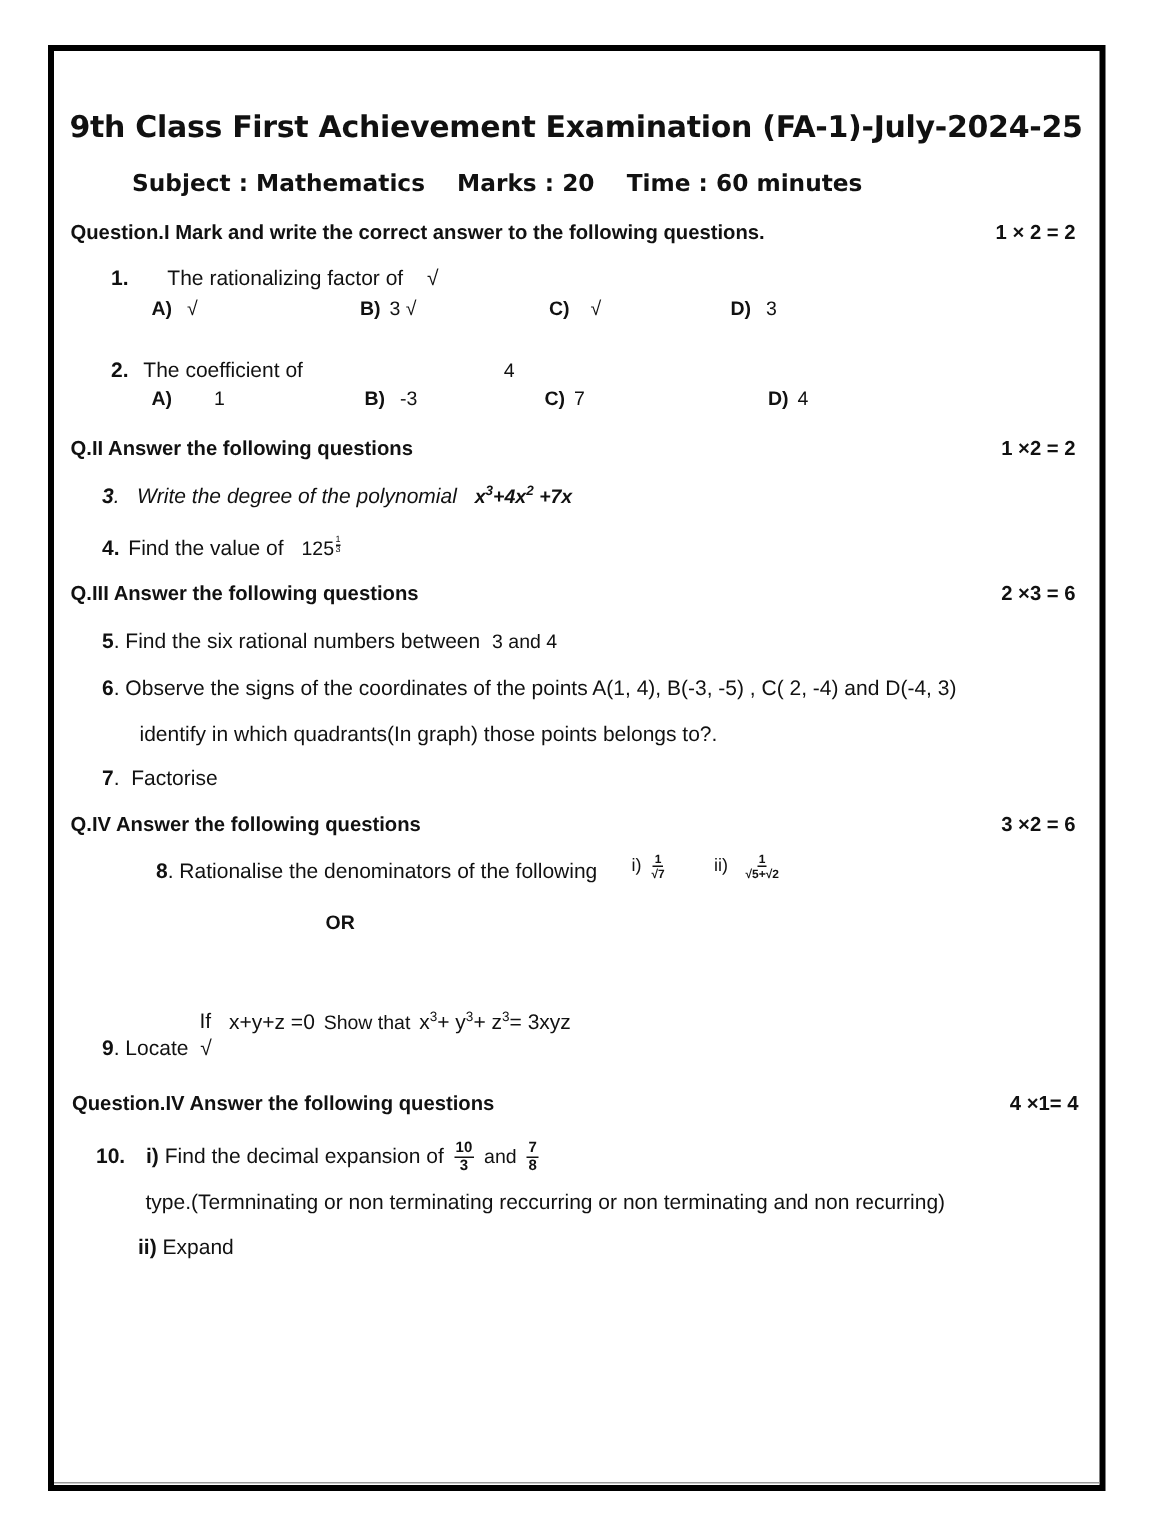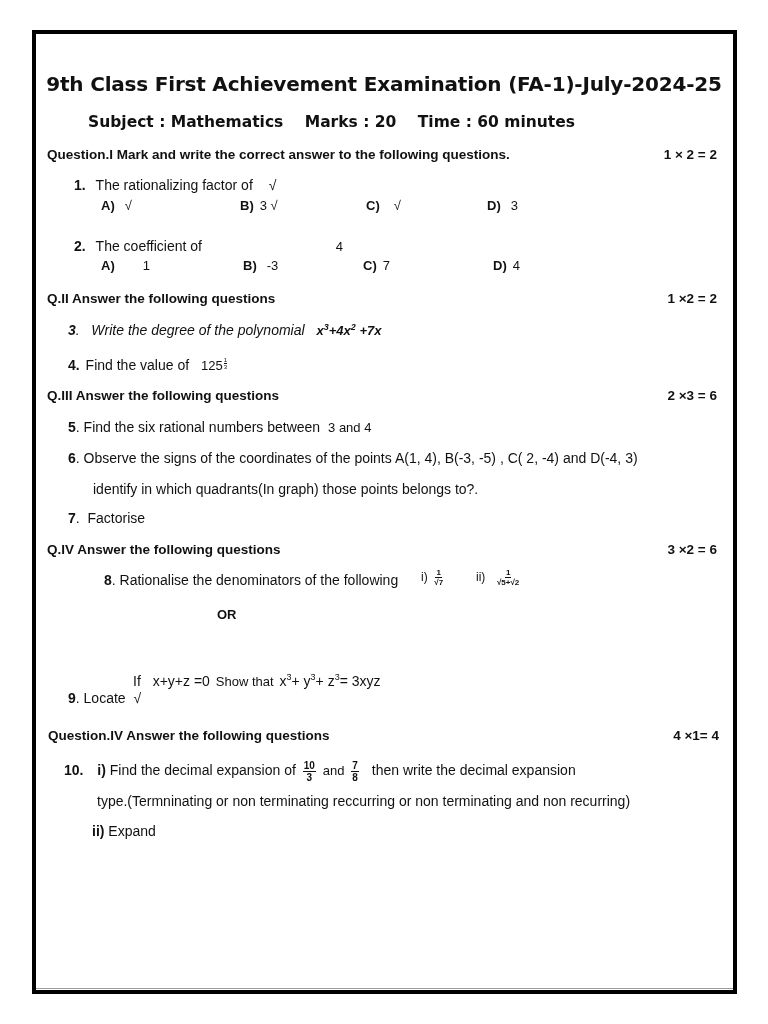--- a/index.html
+++ b/index.html
@@ -37,37 +37,37 @@
   <span>Subject : Mathematics</span>
   <span>Marks : 20</span>
   <span>Time : 60 minutes</span>
 </div>
 
 <div class="abs sec" style="left:47px; top:147px;">Question.I Mark and write the correct answer to the following questions.</div>
 <div class="abs marks" style="right:51px; top:147px;">1 × 2 = 2</div>
 
 <div class="abs q" style="left:74px; top:177px;">
   <span class="qn">1.</span>
-  <span style="margin-left:6px;">The rationalizing factor of</span>
+  <span style="margin-left:22px;">The rationalizing factor of</span>
   <span style="margin-left:12px;">√</span>
 </div>
 <div class="abs opt" style="left:101px; top:198px;"><b>A)</b><span>√</span></div>
 <div class="abs opt" style="left:240px; top:198px;"><b style="margin-right:6px;">B)</b><span>3 √</span></div>
 <div class="abs opt" style="left:366px; top:198px;"><b style="margin-right:14px;">C)</b><span>√</span></div>
 <div class="abs opt" style="left:487px; top:198px;"><b>D)</b><span>3</span></div>
 
 <div class="abs q" style="left:74px; top:238px;">
   <span class="qn">2.</span>
   <span style="margin-left:6px;">The coefficient of</span>
   <span class="small" style="margin-left:130px;">4</span>
 </div>
 <div class="abs opt" style="left:101px; top:258px;"><b style="margin-right:28px;">A)</b><span>1</span></div>
 <div class="abs opt" style="left:243px; top:258px;"><b>B)</b><span>-3</span></div>
 <div class="abs opt" style="left:363px; top:258px;"><b style="margin-right:6px;">C)</b><span>7</span></div>
-<div class="abs opt" style="left:493px; top:258px;"><b style="margin-right:6px;">D)</b><span>4</span></div>
+<div class="abs opt" style="left:512px; top:258px;"><b style="margin-right:6px;">D)</b><span>4</span></div>
 
 <div class="abs sec" style="left:47px; top:291px;">Q.II Answer the following questions</div>
 <div class="abs marks" style="right:51px; top:291px;">1 ×2 = 2</div>
 
 <div class="abs q" style="left:68px; top:322px;font-style:italic;">
   <span class="qn">3</span><span style="white-space:pre;">.   Write the degree of the polynomial</span>
   <b class="small" style="margin-left:8px;"><span>x</span><sup>3</sup><span>+4x</span><sup>2</sup><span style="white-space:pre;"> +7x</span></b>
 </div>
 
 <div class="abs q" style="left:68px; top:357px;">
@@ -140,19 +140,18 @@
   <span>Find the decimal expansion of</span>
   <span class="frac big">
       <span class="num">10</span>
       <span>3</span>
     </span>
   <span class="small">and</span>
   <span class="frac big">
       <span class="num">7</span>
       <span>8</span>
     </span>
-  <span style="margin-left:6px;">then write the decimal expansion</span>
 </div>
 <div class="abs q" style="left:97px; top:793px;">type.(Termninating or non terminating reccurring or non terminating and non recurring)</div>
 <div class="abs q" style="left:92px; top:823px;">
   <b>ii)</b>
   <span>Expand</span>
 </div>
 
 </body></html>

